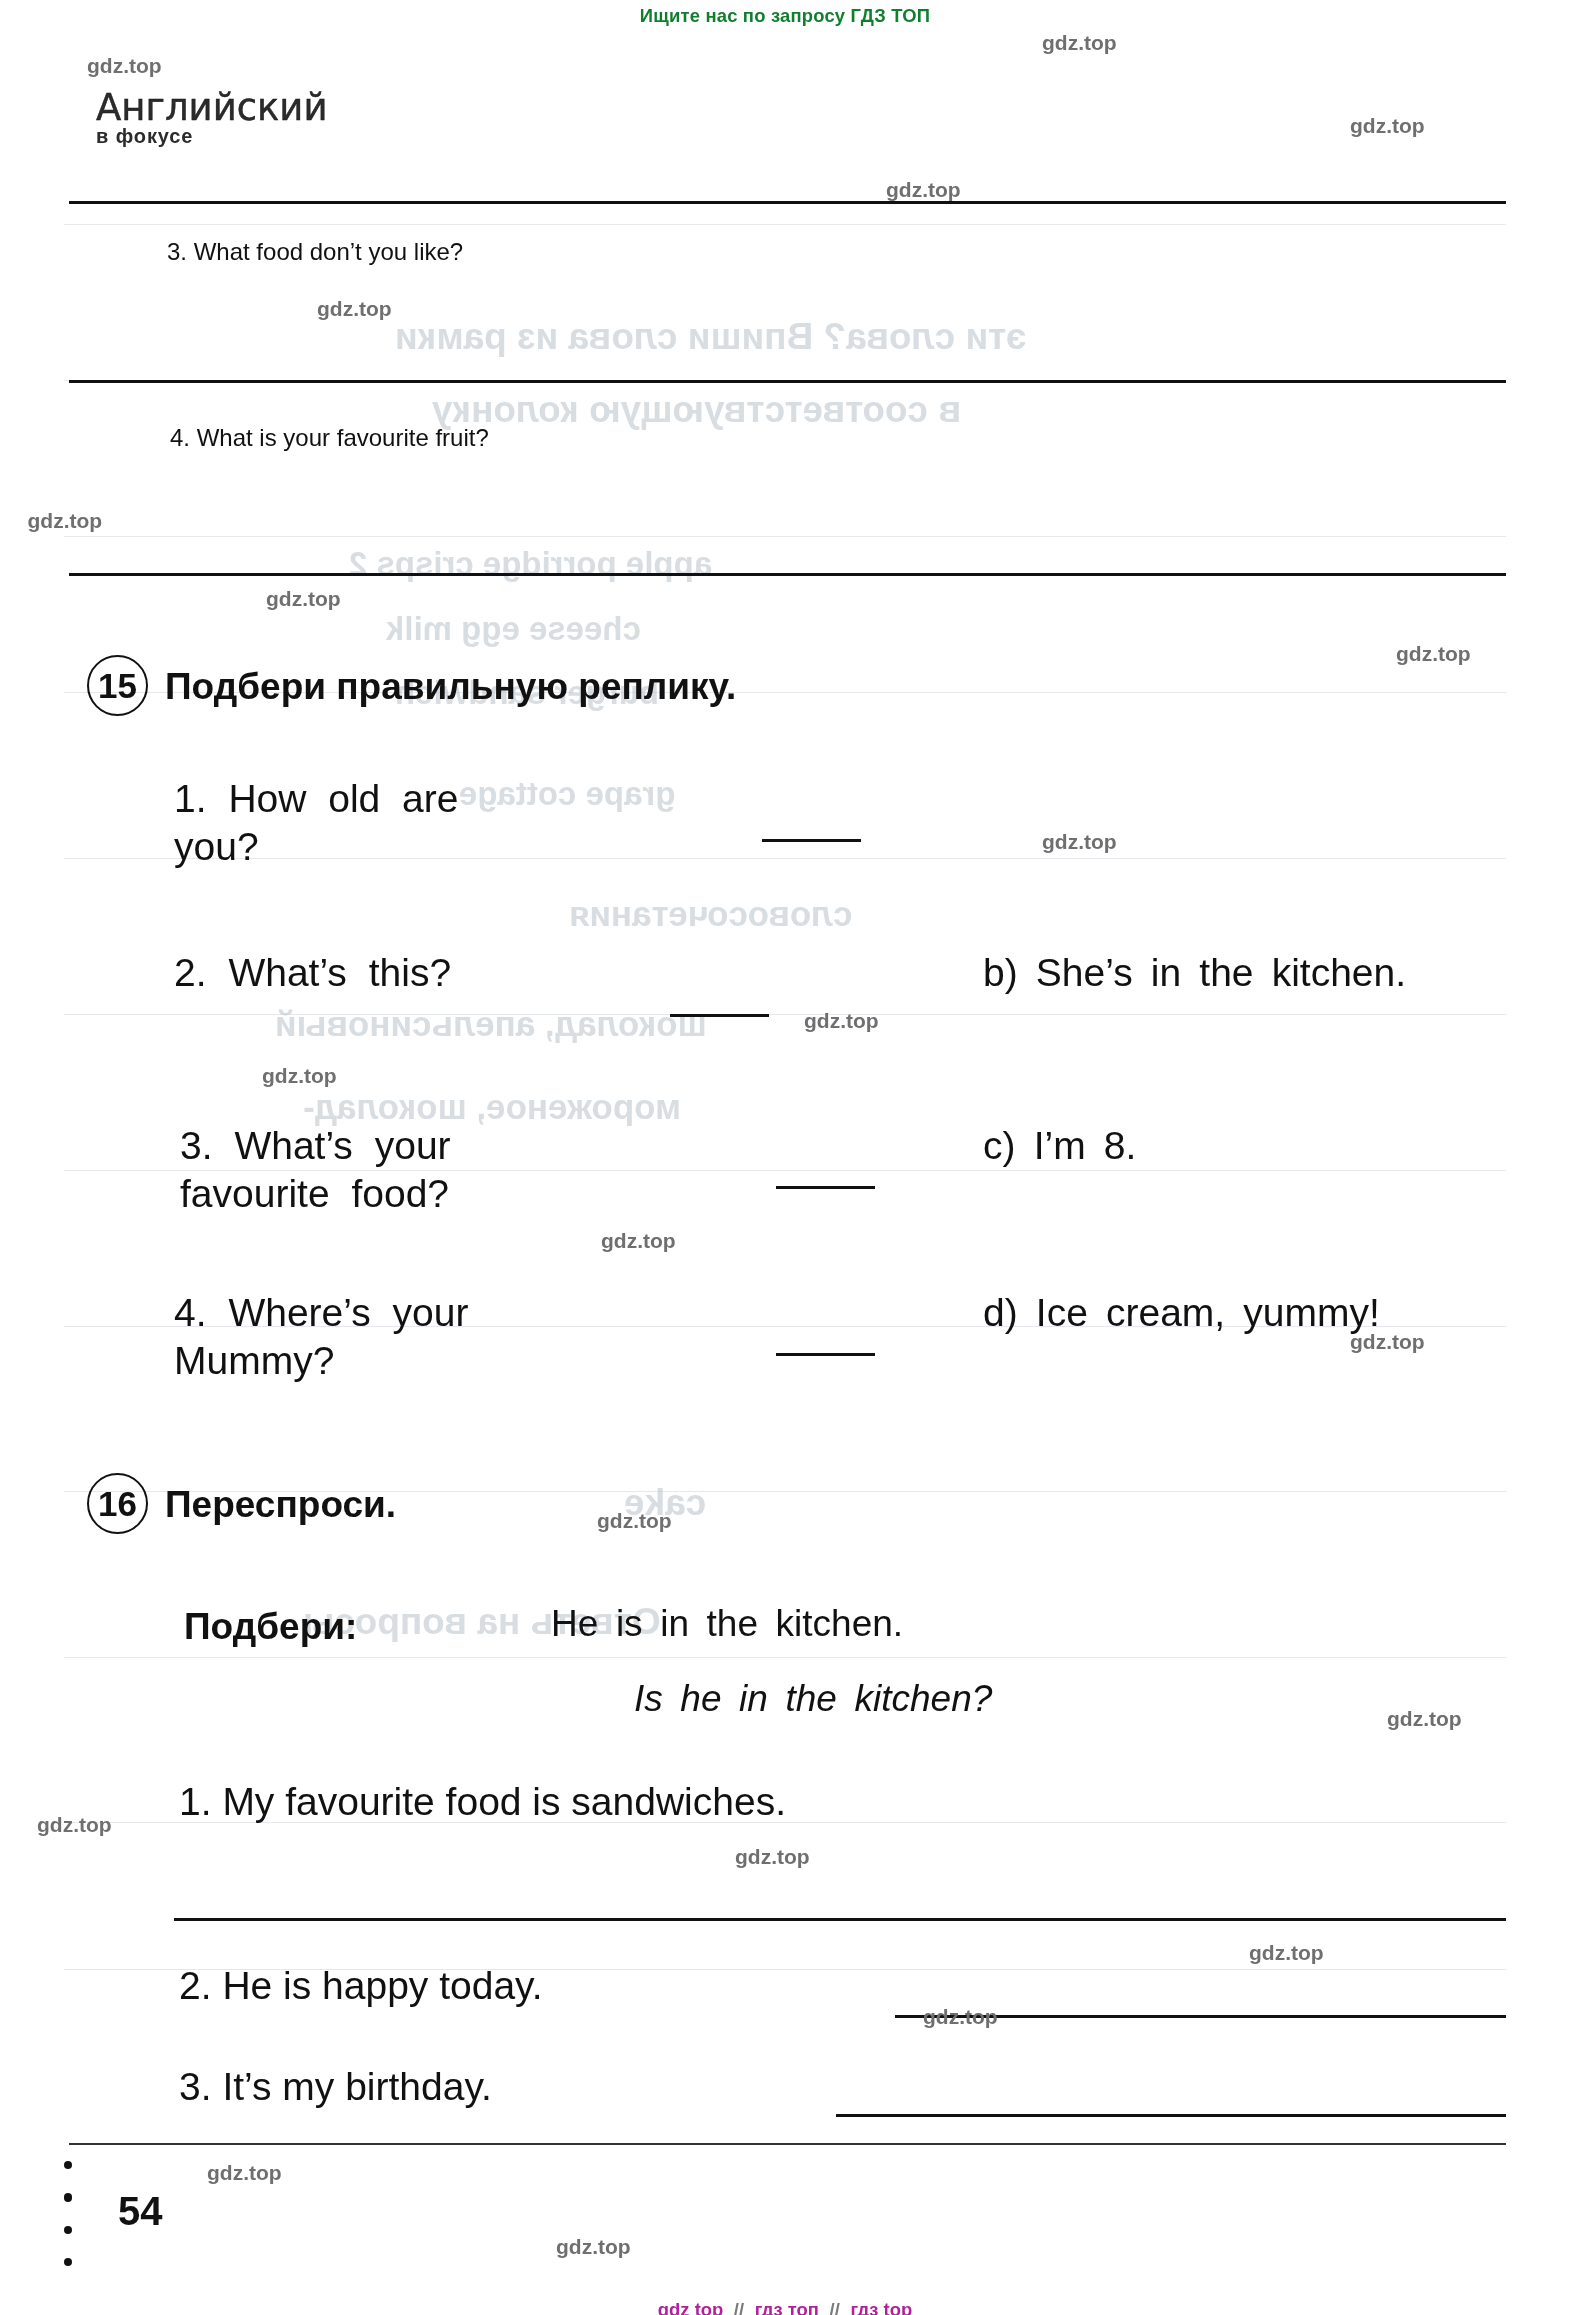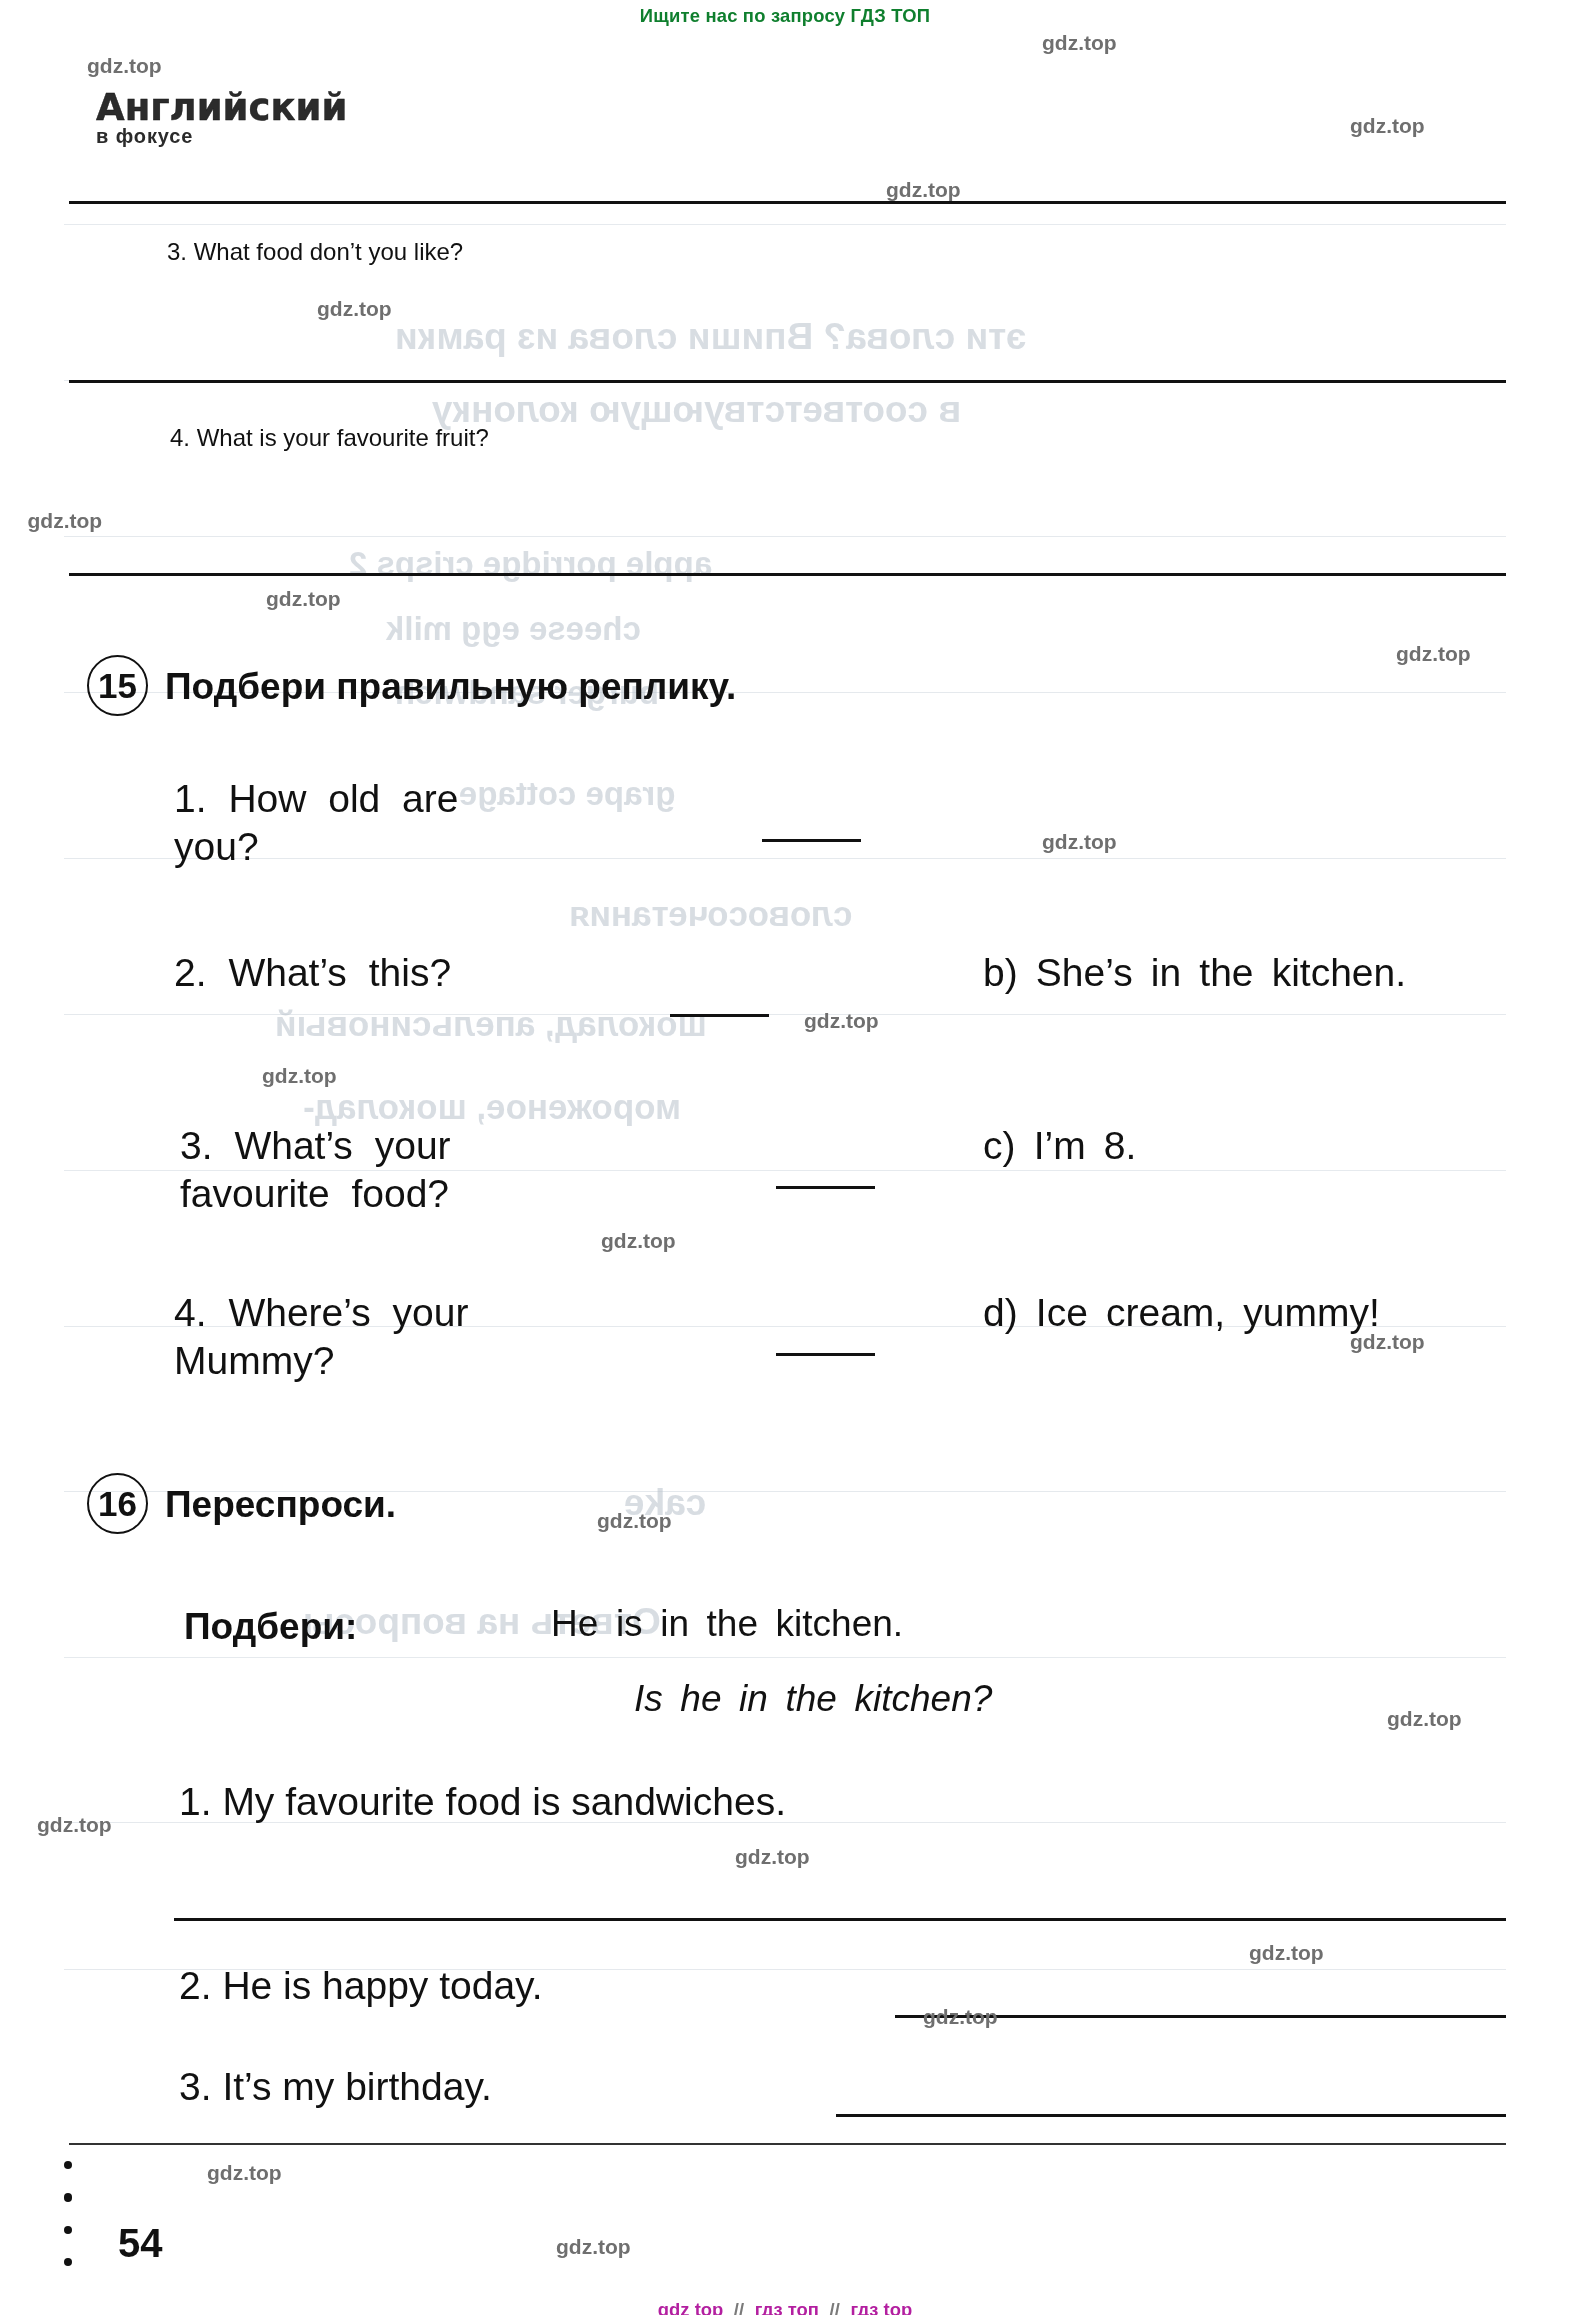--- a/index.html
+++ b/index.html
@@ -72,21 +72,21 @@
 
   
   .logo {
     position: absolute;
     left: 96px;
     top: 55px;
     width: 248px;
   }
   .logo .l1 {
     font-size: 37px;
-    font-weight: bold;
+    font-weight: normal;
     color: #2b2b2b;
     letter-spacing: 0px;
     font-family: "DejaVu Sans", sans-serif;
     -webkit-text-stroke: 0.4px #111;
   }
   .logo .l2 {
     font-size: 20px;
     font-weight: bold;
     color: #2b2b2b;
     margin-top: -3.7px;
@@ -179,21 +179,20 @@
     background: #111;
   }
 
   .page-num {
     position: absolute;
     left: 118px;
     top: 2158px;
     font-size: 40px;
     font-weight: bold;
     color: #111;
-    margin-top: 32px;
   }
 
   .dots {
     position: absolute;
     left: 64px;
     top: 2130px;
     width: 9.2px;
   }
   .dots i {
     display: block;

